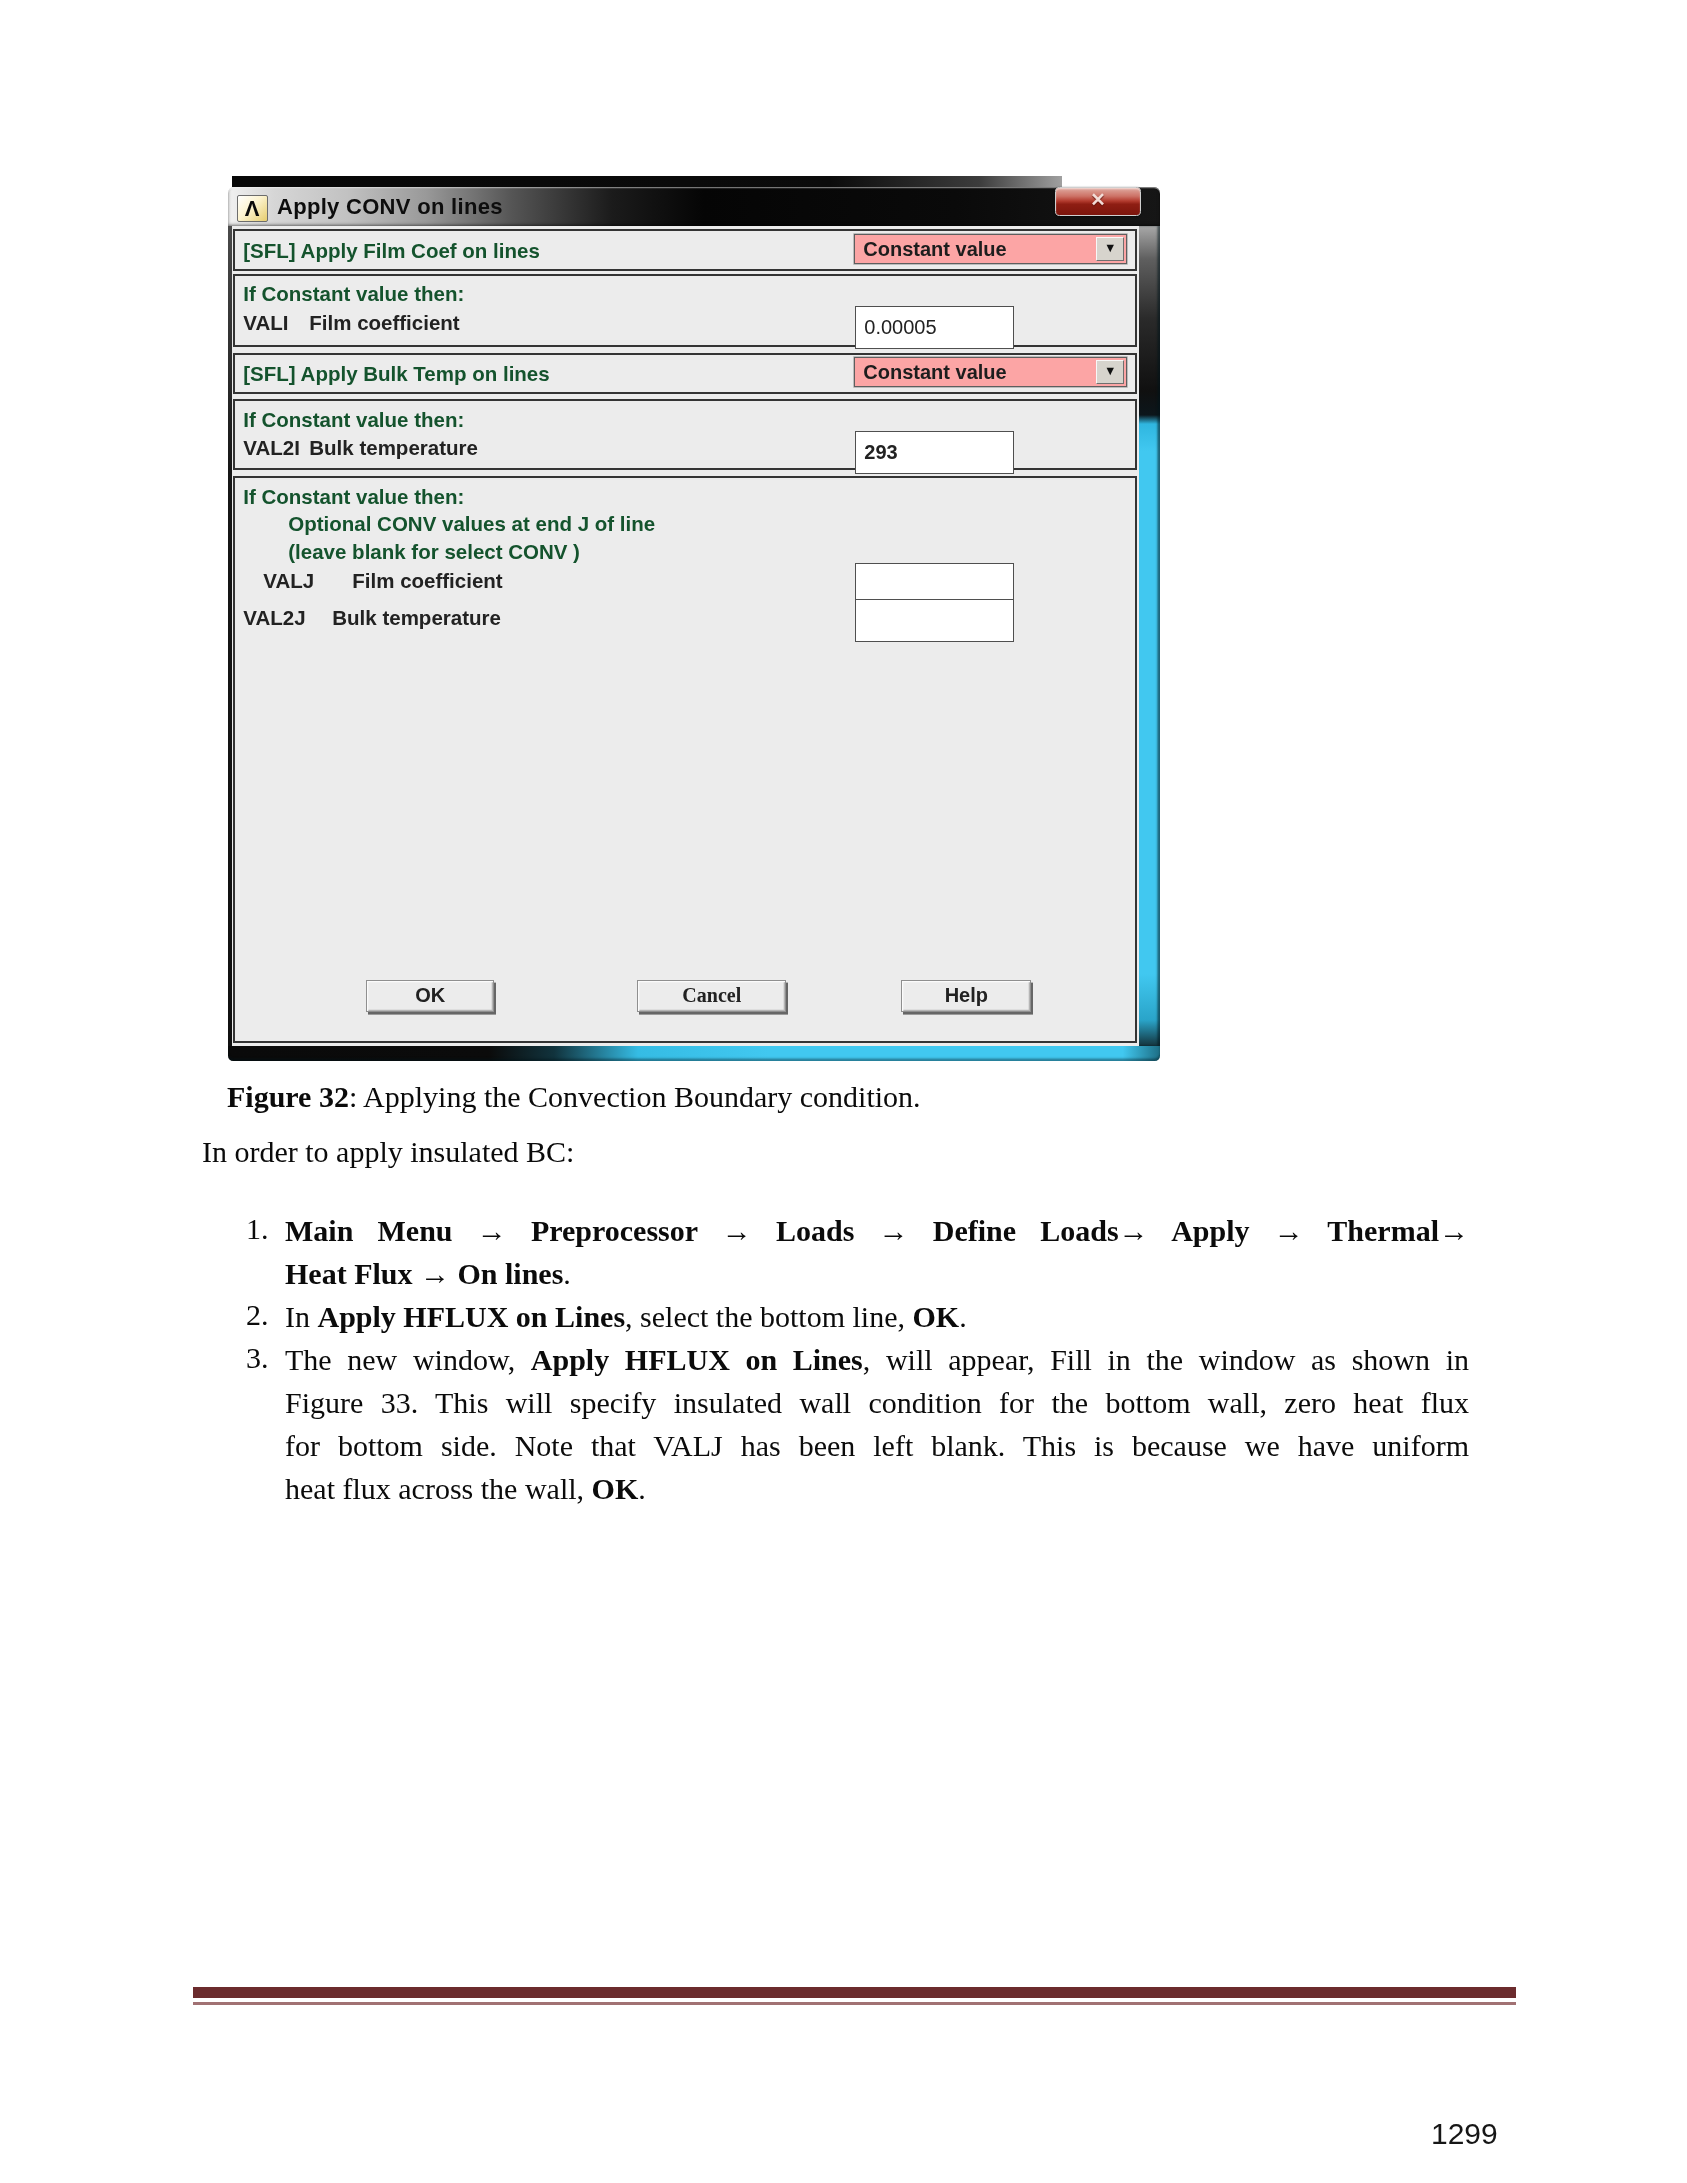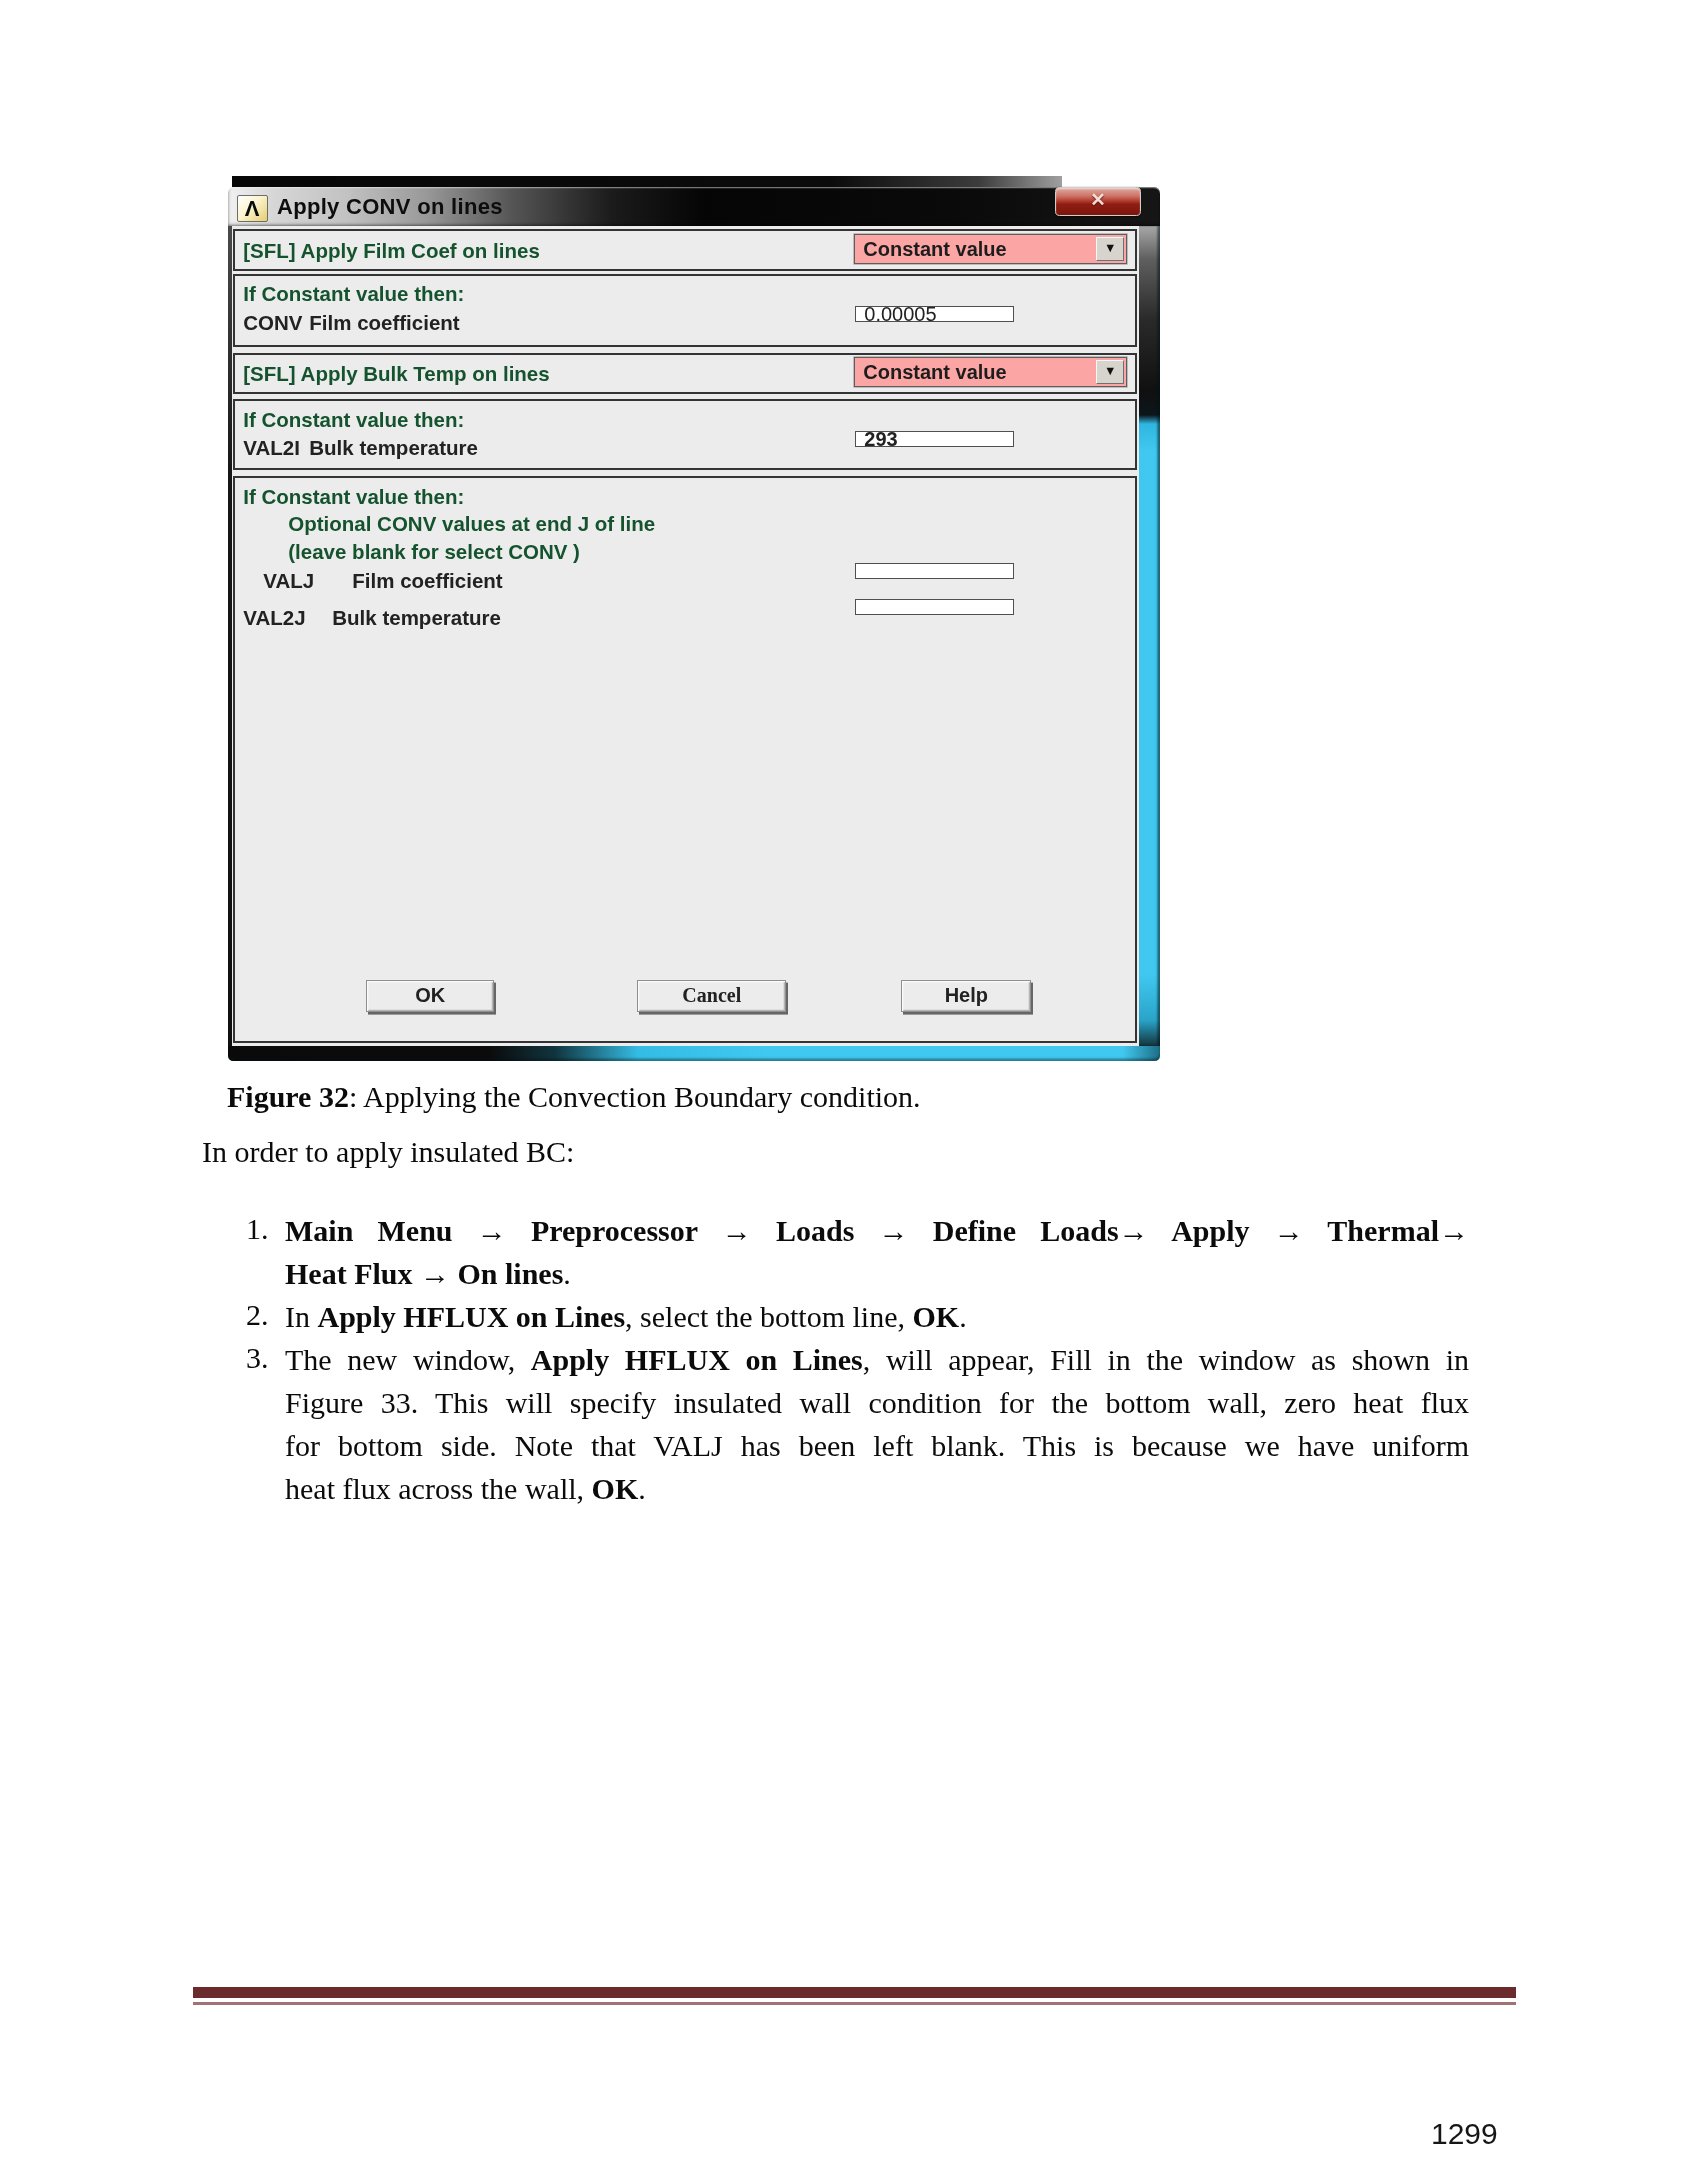--- a/index.html
+++ b/index.html
@@ -59,21 +59,21 @@
   .code-w130{width:89px;}
 
   .dropdown{position:absolute;left:619px;width:273px;height:30px;background:#fca5a5;
       border:1.3px solid #5e5e5e;box-sizing:border-box;box-shadow:0 0 0 0.7px #a9a9a9;cursor:pointer;}
   .dd-text{position:absolute;left:8px;top:0;height:28px;line-height:28px;
       font-family:"Liberation Sans",sans-serif;font-size:20px;font-weight:700;color:#1d1d1d;}
   .dd-btn{position:absolute;right:2px;top:2px;width:28px;height:24px;background:#d7d4cd;
       border-top:1.3px solid #f8f8f8;border-left:1.3px solid #f8f8f8;
       border-right:1.3px solid #6f6f6f;border-bottom:1.3px solid #6f6f6f;box-sizing:border-box;
       text-align:center;line-height:21px;font-size:12.6px;color:#111111;cursor:pointer;}
-  .tb-input{position:absolute;left:620px;width:159px;height:16px;background:#ffffff;
+  .tb-input{position:absolute;left:620px;width:159px;height:43px;background:#ffffff;
       border:1.3px solid #4f4f4f;box-sizing:border-box;padding:0 0 0 8px;
       font-family:"Liberation Sans",sans-serif;font-size:20px;color:#222222;outline:none;}
 
   .btn{position:absolute;height:32px;background:#ececec;border:1.3px solid #8f8f8f;
       box-sizing:border-box;text-align:center;line-height:29px;
       font-family:"Liberation Sans",sans-serif;font-size:20px;font-weight:700;color:#222222;
       box-shadow:2px 2.6px 0 #666666, inset 1.3px 1.3px 0 #fbfbfb, inset -1.3px -1.3px 0 #b5b5b5;
       cursor:pointer;}
 
   
@@ -113,21 +113,21 @@
       <div class="dlg-label" style="top:8px;">[SFL] Apply Film Coef on lines</div>
       <div class="dropdown" style="top:3.3px;">
         <div class="dd-text">Constant value</div>
         <div class="dd-btn">▼</div>
       </div>
     </div>
 
     <div class="section s2">
       <div class="dlg-label" style="top:6px;">If Constant value then:</div>
       <div class="coderow" style="top:35px;">
-        <span class="code-w95">CONV</span>
+        <span class="code-w95">VALI</span>
         <span>Film coefficient</span>
       </div>
       <input class="tb-input" style="top: 30px;" readonly="" value="0.00005">
     </div>
 
     <div class="section s3">
       <div class="dlg-label" style="top:7.3px;">[SFL] Apply Bulk Temp on lines</div>
       <div class="dropdown" style="top:2px;">
         <div class="dd-text">Constant value</div>
         <div class="dd-btn">▼</div>

